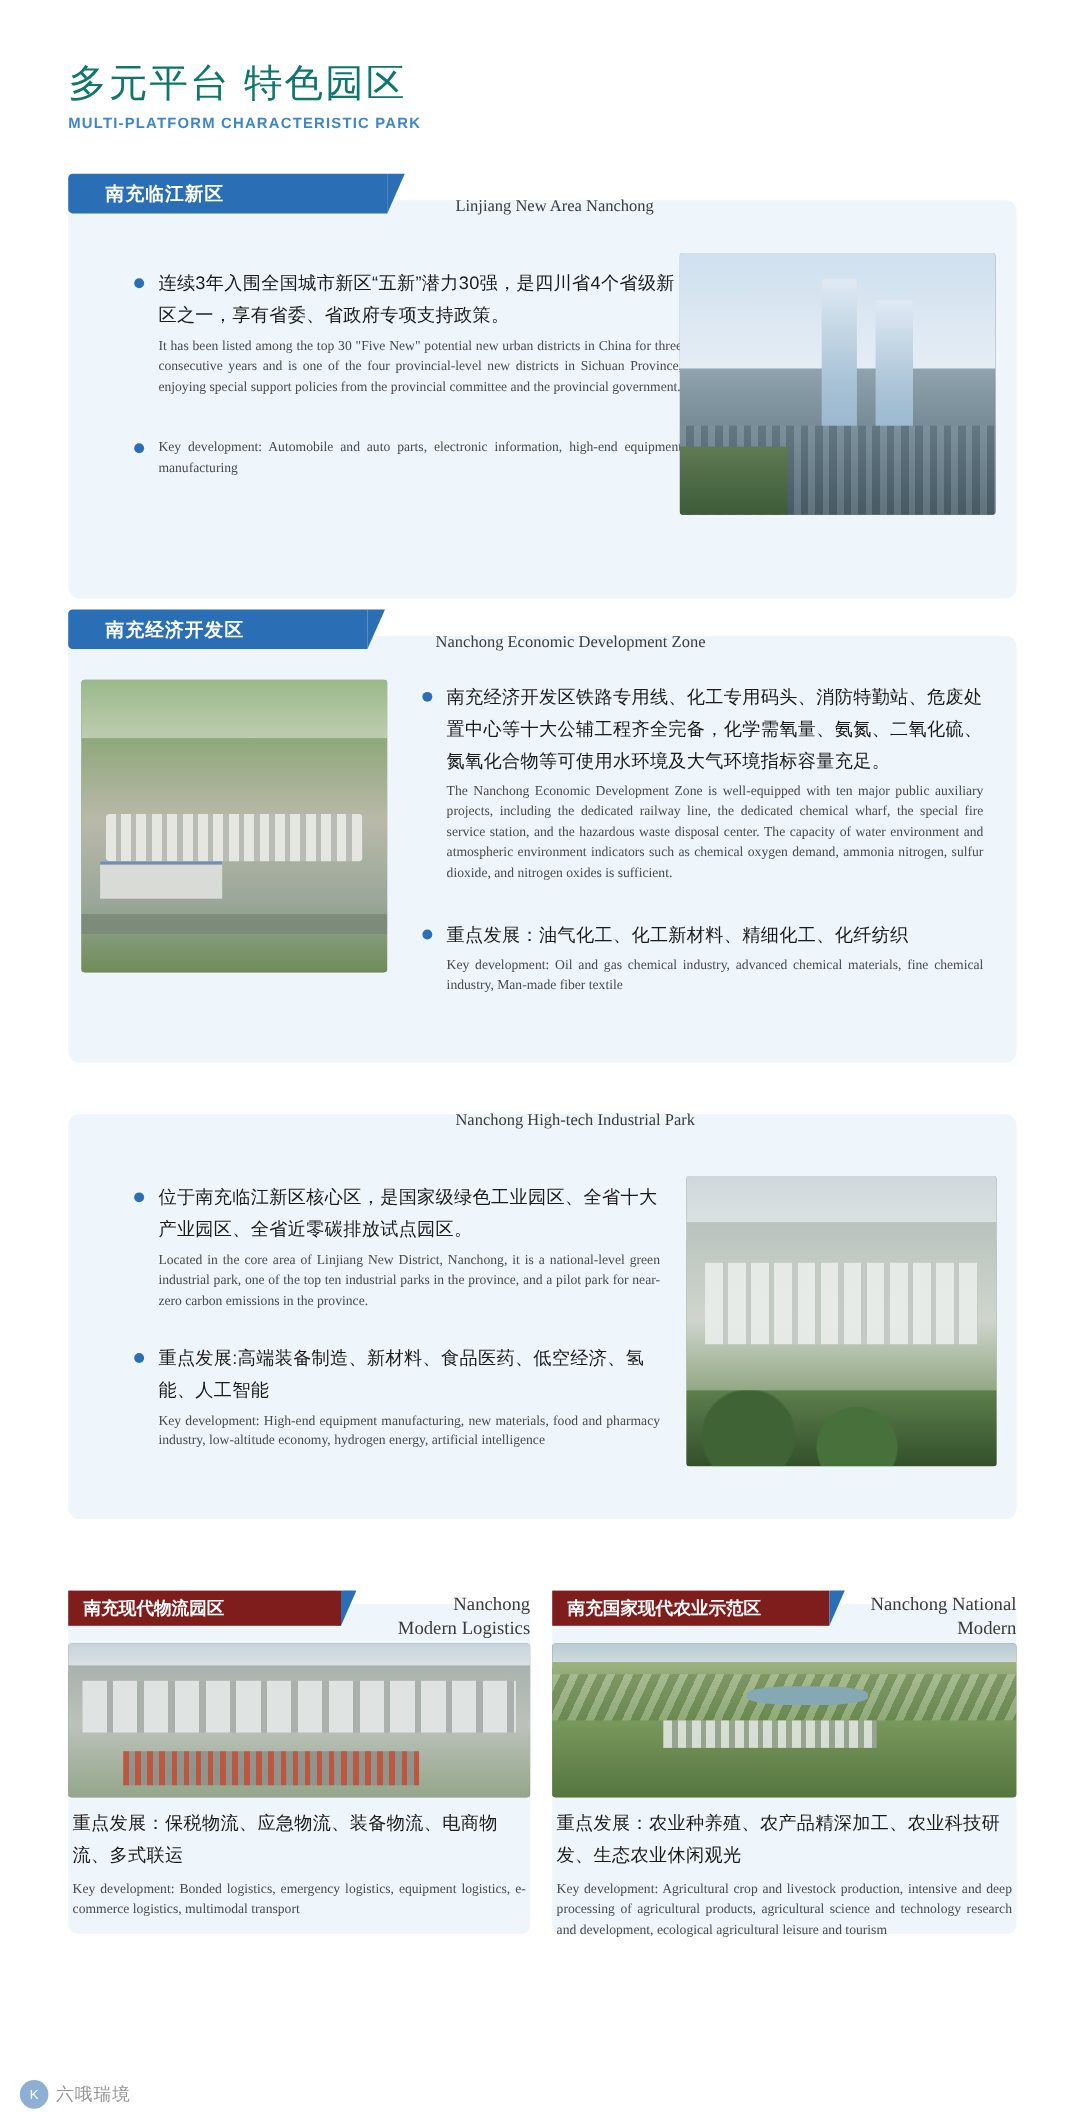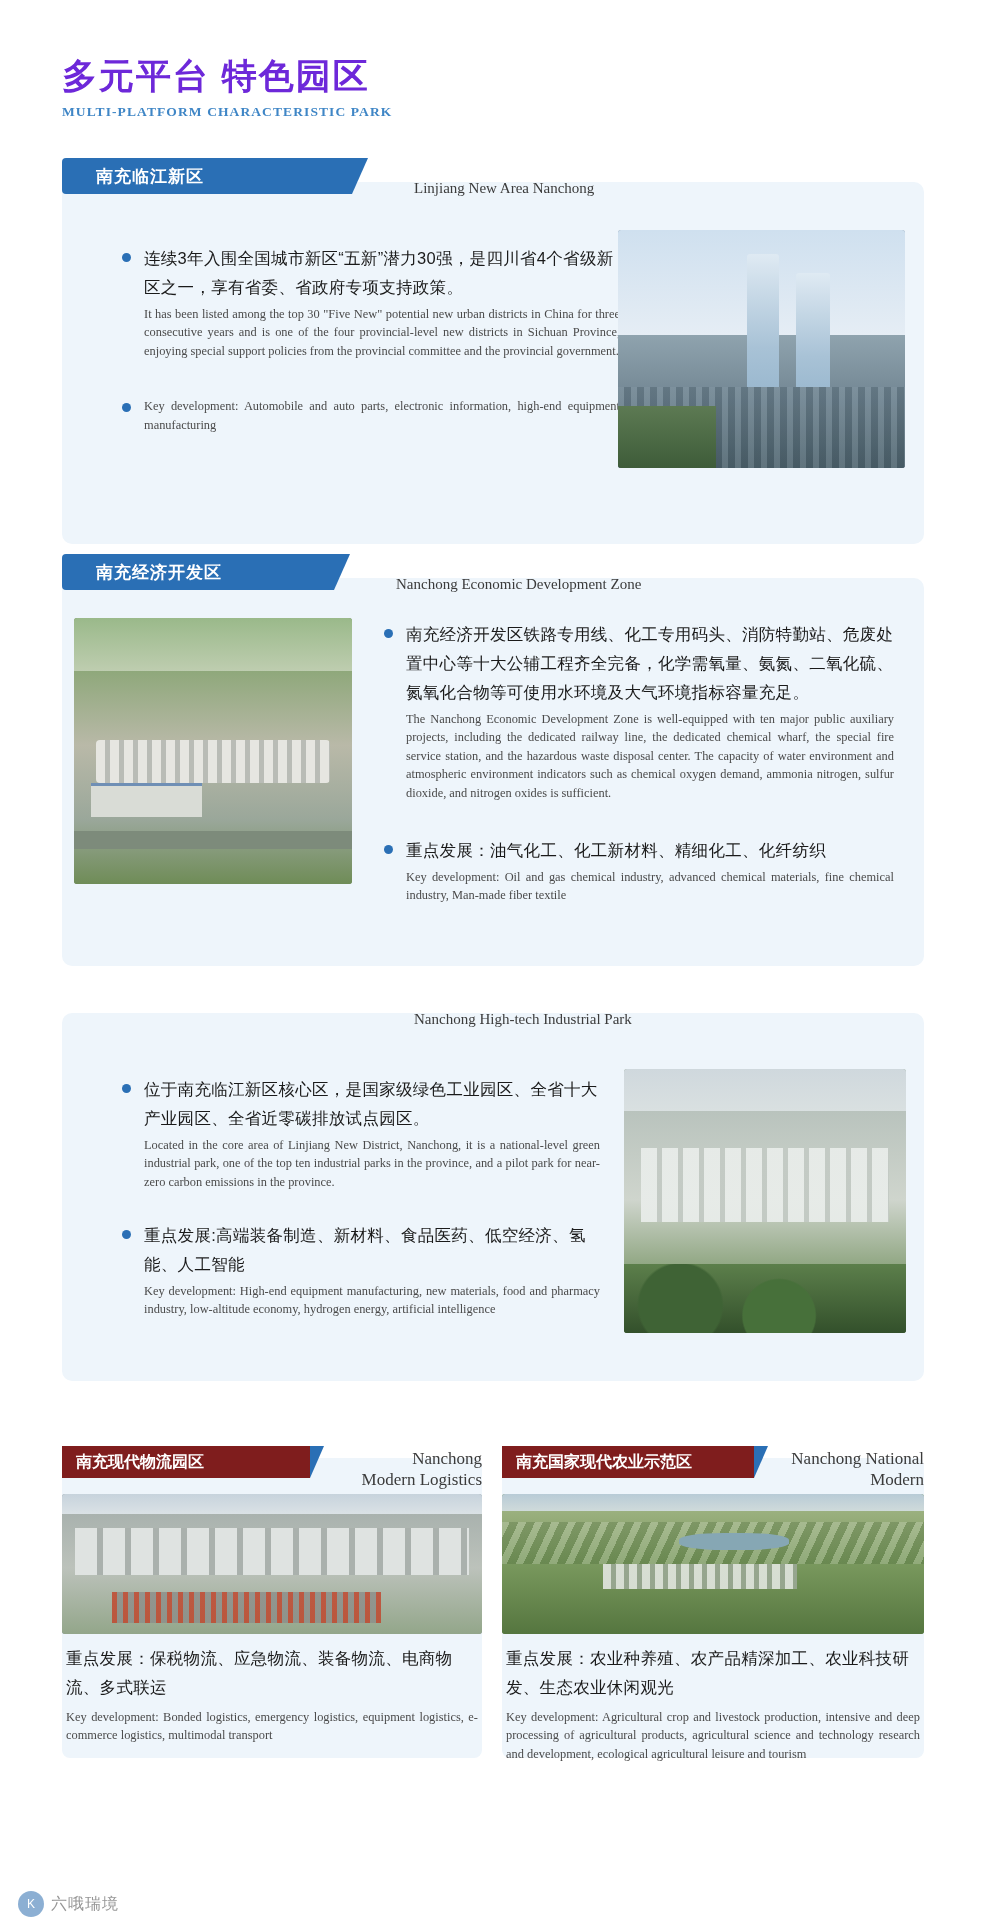--- a/index.html
+++ b/index.html
@@ -18,28 +18,28 @@
   }
 
   
   .header {
     position: absolute;
     left: 62px;
     top: 54px;
   }
   .header .cn-title {
     font-size: 35px;
-    font-weight: bold;
-    color: #6d28d9;
+    font-weight: normal;
+    color: #0f766e;
     letter-spacing: 2px;
     line-height: 1.25;
   }
   .header .en-title {
     margin-top: 6px;
-    font-family: Liberation Serif, serif;
+    font-family: Liberation Sans, sans-serif;
     font-size: 13.5px;
     font-weight: bold;
     letter-spacing: 1.1px;
     color: #3f86c6;
   }
 
   
   .card {
     position: absolute;
     background: #eef5fb;

